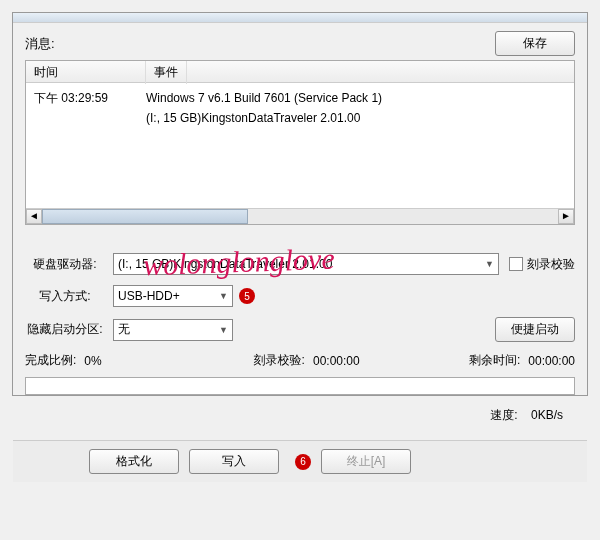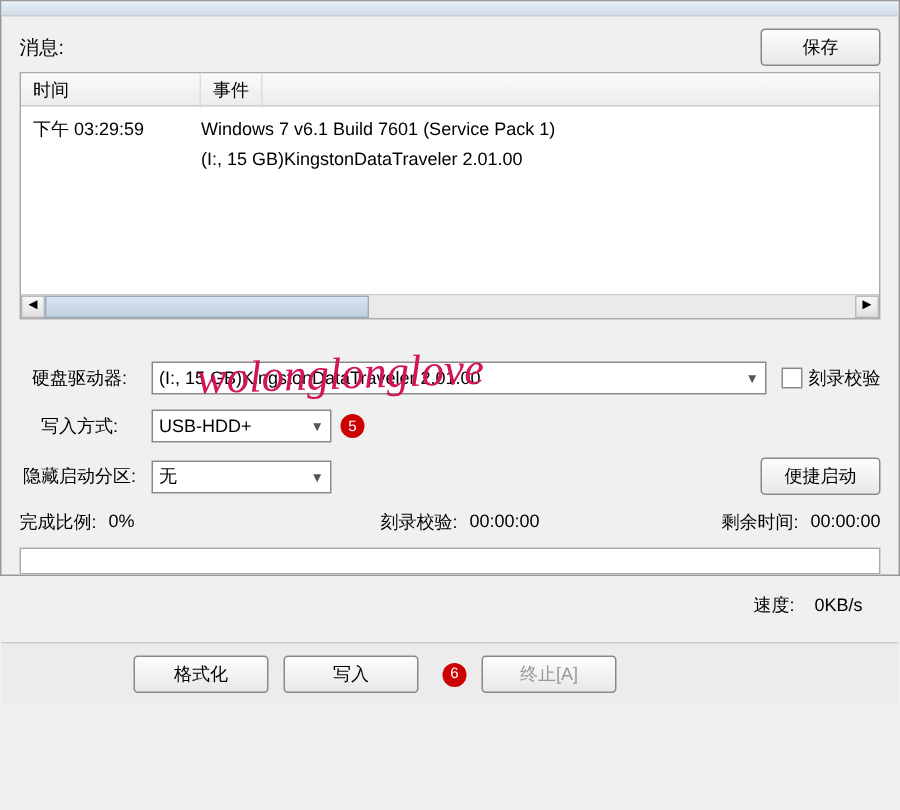--- a/index.html
+++ b/index.html
@@ -1,17 +1,17 @@
 <!DOCTYPE html>
 <html><head>
 <meta charset="utf-8">
 <style>
 *{box-sizing:border-box;margin:0;padding:0;font-family:"Microsoft YaHei","SimSun",sans-serif;font-size:12px}
 body{width:600px;height:540px;background:#f0f0f0;position:relative;overflow:hidden}
-.win{border:1px solid #999;background:#f0f0f0;margin:0;height:384px;position:relative}
+.win{border:1px solid #999;background:#f0f0f0;margin:12px;height:384px;position:relative}
 .topbar{height:10px;background:linear-gradient(#e8f0f8,#d0dce8);border-bottom:1px solid #ccc}
 .content{padding:8px 12px}
 .row{display:flex;align-items:center;margin-bottom:6px}
 .msg-label{font-size:13px}
 .btn{background:linear-gradient(#fdfdfd,#e8e8e8);border:1px solid #888;border-radius:3px;padding:3px 4px;width:80px;text-align:center;cursor:pointer;font-size:12px}
 .save-row{justify-content:space-between;margin-bottom:4px}
 .logbox{border:1px solid #aaa;background:#fff;height:165px;position:relative}
 .loghead{display:flex;background:linear-gradient(#fafafa,#ececec);border-bottom:1px solid #ccc;height:22px;align-items:flex-start}
 .loghead .col{padding:3px 8px;border-right:1px solid #ddd}
 .col-time{width:120px}
@@ -28,21 +28,21 @@
 .lbl{width:80px;text-align:center;margin-right:8px;white-space:nowrap}
 .input{flex:1;background:#fff;border:1px solid #aaa;padding:3px 6px;font-family:"SimSun",monospace;height:22px}
 .select{background:#fff;border:1px solid #888;padding:2px 4px;height:22px;display:flex;align-items:center;justify-content:space-between;cursor:pointer}
 .sel-drive{flex:1}
 .sel-mode{width:120px}
 .sel-hide{width:120px}
 .select .arr{font-size:9px;color:#555;margin-left:4px}
 .chk{width:14px;height:14px;border:1px solid #888;background:#fff;margin:0 4px 0 10px}
 .badge{display:inline-flex;width:16px;height:16px;border-radius:50%;background:#c00;color:#fff;align-items:center;justify-content:center;font-size:10px;margin-left:6px}
 .progress-row{display:flex;align-items:center;gap:6px;margin-top:4px}
-.progress-row .item{display:flex;align-items:flex-start;gap:8px}
+.progress-row .item{display:flex;align-items:center;gap:8px}
 .pbar{border:1px solid #aaa;background:#fff;height:18px;margin:8px 0;position:relative}
 .pbar-fill{position:absolute;left:0;top:0;bottom:0;width:0%;background:#3a8}
 .speed{text-align:right;padding:4px 12px 8px}
 .bottombar{display:flex;gap:10px;justify-content:center;align-items:center;padding:8px 0;border-top:1px solid #ccc;background:#ececec}
 .bottombar .btn{width:90px}
 .btn.disabled{color:#999}
 .spacer{flex:1}
 </style>
 </head>
 <body>

